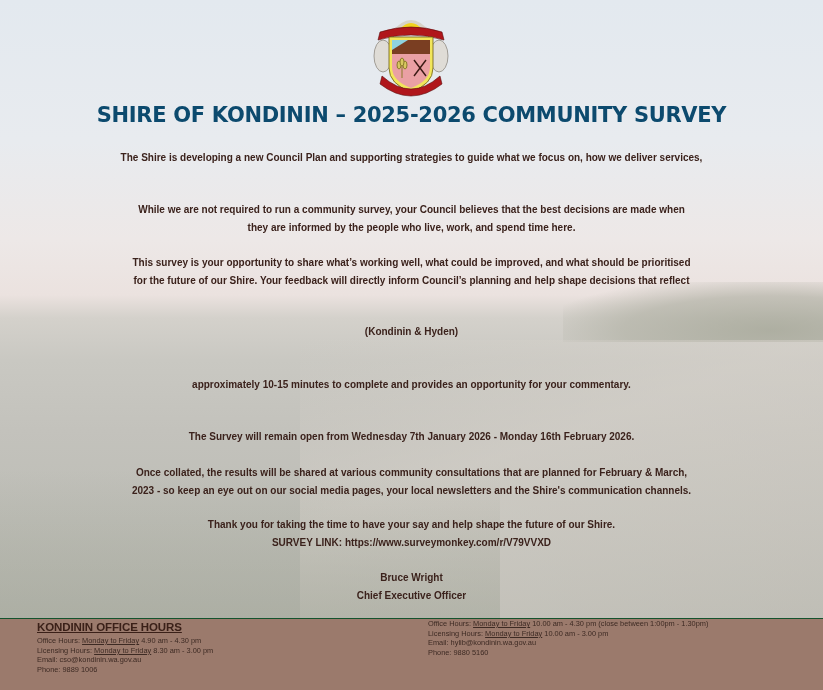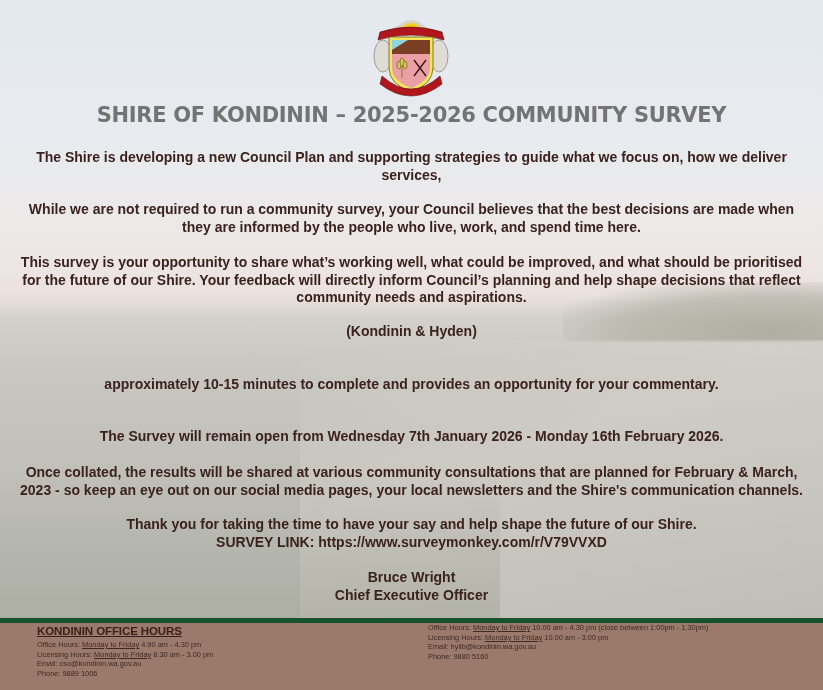--- a/index.html
+++ b/index.html
@@ -41,32 +41,32 @@
     position: absolute; left: 0; top: 0; width: 823px;
     text-align: center;
   }
   .logo {
     position: absolute; left: 372px; top: 10px; width: 78px; height: 88px;
   }
   .title {
     position: absolute; left: 0; top: 103px; width: 823px;
     font-family: "DejaVu Sans", sans-serif;
     font-weight: bold; font-size: 21px; letter-spacing: -0.3px;
-    color: #737373; text-align: center;
+    color: #0c4a6e; text-align: center;
   }
   .para {
     position: absolute; left: 20px; width: 783px;
     font-family: "Liberation Sans", sans-serif;
-    font-weight: bold; font-size: 14px; line-height: 17.5px;
+    font-weight: bold; font-size: 10px; line-height: 17.5px;
     color: #3b221c; text-align: center;
   }
   .footer {
     position: absolute; left: 0; top: 618px; width: 823px; height: 72px;
     background: #9b7a6c;
-    border-top: 5px solid #14532d;
+    border-top: 1px solid #14532d;
   }
   .office {
     position: absolute;
     font-family: "Liberation Sans", sans-serif;
     color: #3a2018;
   }
   .office .head {
     font-weight: bold; font-size: 11.5px; text-decoration: underline;
     letter-spacing: -0.1px; line-height: 13px; margin-bottom: 2px;
   }
@@ -125,21 +125,20 @@
   </div>
 
   <div class="para" style="top:201px">
     <div>While we are not required to run a community survey, your Council believes that the best decisions are made when</div>
     <div>they are informed by the people who live, work, and spend time here.</div>
   </div>
 
   <div class="para" style="top:254px">
     <div>This survey is your opportunity to share what’s working well, what could be improved, and what should be prioritised</div>
     <div>for the future of our Shire. Your feedback will directly inform Council’s planning and help shape decisions that reflect</div>
-    <div>community needs and aspirations.</div>
   </div>
 
   <div class="para" style="top:323px">
     <div>(Kondinin &amp; Hyden)</div>
   </div>
 
   <div class="para" style="top:376px">
     <div>approximately 10-15 minutes to complete and provides an opportunity for your commentary.</div>
   </div>
 

